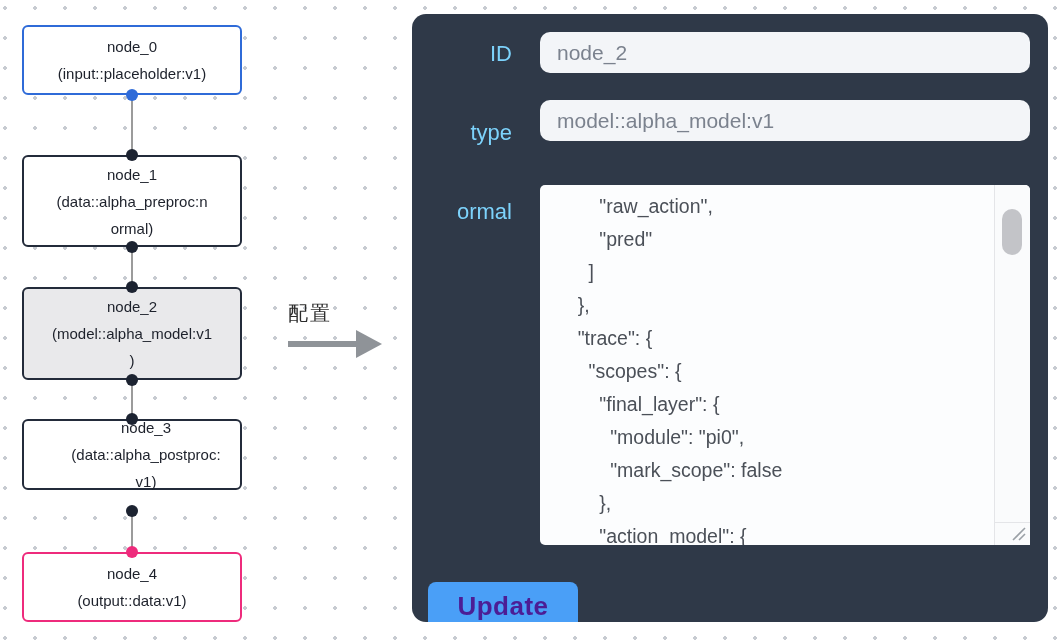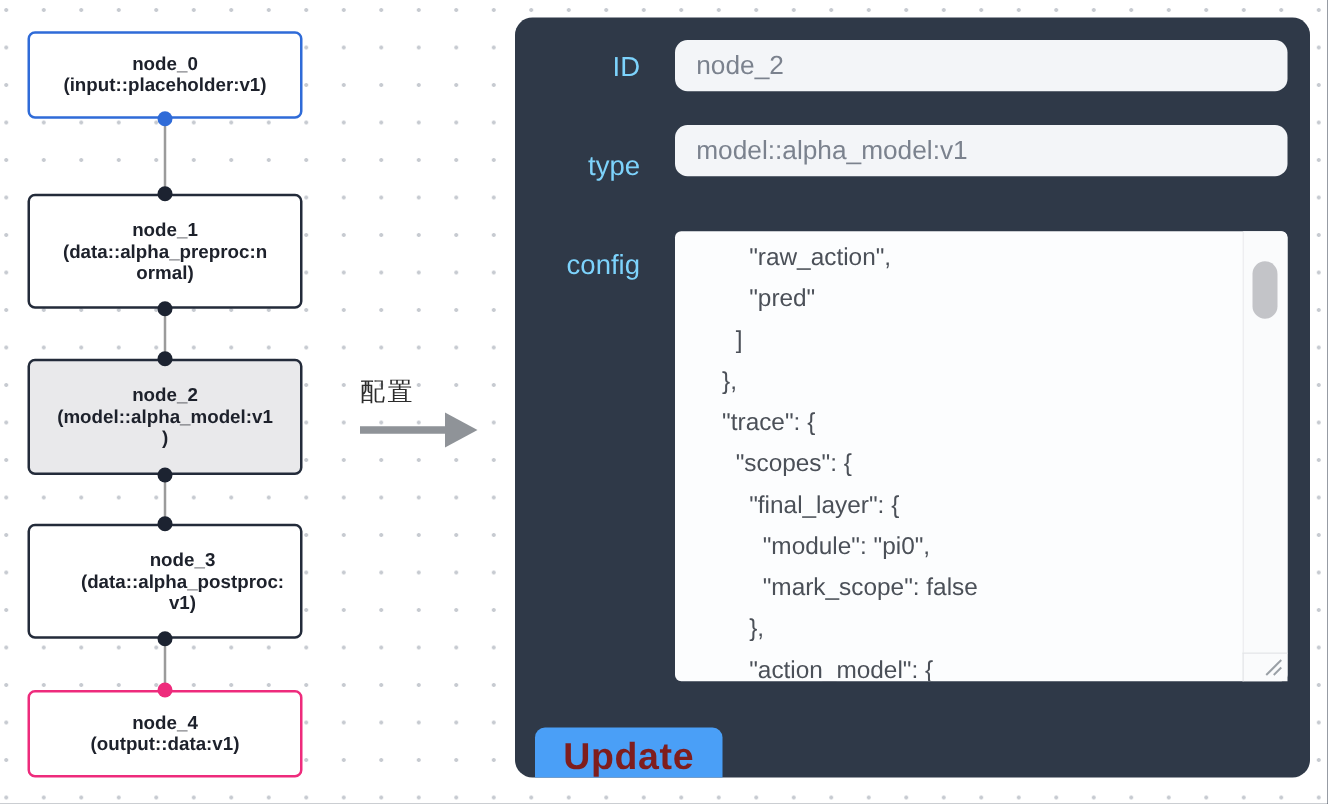--- a/index.html
+++ b/index.html
@@ -20,27 +20,27 @@
     overflow:hidden;
   }
   #root{position:relative;width:1062px;height:643px;}
 
   
   .node{
     position:absolute;left:22px;width:220px;
     background:#ffffff;border:2px solid #232b3a;border-radius:6px;
     display:flex;align-items:center;justify-content:center;
     text-align:center;white-space:pre-line;
-    font-size:15px;line-height:17px;color:#1d212b;
-    z-index:2;cursor:pointer;font-weight:bold;
+    font-size:15px;line-height:27px;color:#1d212b;
+    z-index:2;cursor:pointer;
   }
   .n0{top:25px;height:70px;border-color:var(--accent-blue);}
   .n1{top:155px;height:92px;}
   .n2{top:287px;height:93px;background:var(--selected-gray);border-width:2.5px;}
-  .n3{top:419px;height:92px;padding-left:28px;}
+  .n3{top:419px;height:71px;padding-left:28px;}
   .n4{top:552px;height:70px;border-color:var(--output-pink);}
 
   .edge{position:absolute;left:131px;width:2px;background:#9b9b9b;z-index:1;}
   .e0{top:95px;height:60px;}
   .e1{top:247px;height:40px;}
   .e2{top:380px;height:39px;}
   .e3{top:511px;height:41px;}
 
   .port{position:absolute;left:126px;width:12px;height:12px;border-radius:50%;
     background:#1c2331;z-index:3;cursor:crosshair;}
@@ -99,22 +99,22 @@
     border-radius:10px;background:#c3c4c8;cursor:grab;
   }
   .corner{
     position:absolute;right:0;bottom:0;width:36px;height:23px;
     background:#fafbfc;border-left:1px solid #e4e5e8;border-top:1px solid #e4e5e8;
   }
   .resize-glyph{position:absolute;right:3px;bottom:3px;cursor:nwse-resize;}
 
   .update-btn{
     position:absolute;left:16px;top:568px;width:150px;height:48px;
-    background:var(--button-blue);color:#7f1d1d;border:none;border-radius:8px;
-    font-family:inherit;font-size:30px;font-weight:600;letter-spacing:.5px;
+    background:var(--button-blue);color:#4c1d95;border:none;border-radius:8px;
+    font-family:inherit;font-size:26px;font-weight:600;letter-spacing:.5px;
     cursor:pointer;
   }
 </style>
 </head>
 <body>
 
 <div id="root">
 
   <div>
     <div class="edge e0"></div>
@@ -150,21 +150,21 @@
   <div class="arrow-shaft"></div>
   <div class="arrow-head"></div>
 
   <div class="panel">
     <div class="field-label lbl-id">ID</div>
     <input class="tf inp-id" type="text" value="node_2" style="">
 
     <div class="field-label lbl-type">type</div>
     <input class="tf inp-type" type="text" value="model::alpha_model:v1" style="">
 
-    <div class="field-label lbl-config">config</div>
+    <div class="field-label lbl-config">ormal</div>
     <div class="editor">
       <textarea spellcheck="false" style="">        "raw_action",
         "pred"
       ]
     },
     "trace": {
       "scopes": {
         "final_layer": {
           "module": "pi0",
           "mark_scope": false

